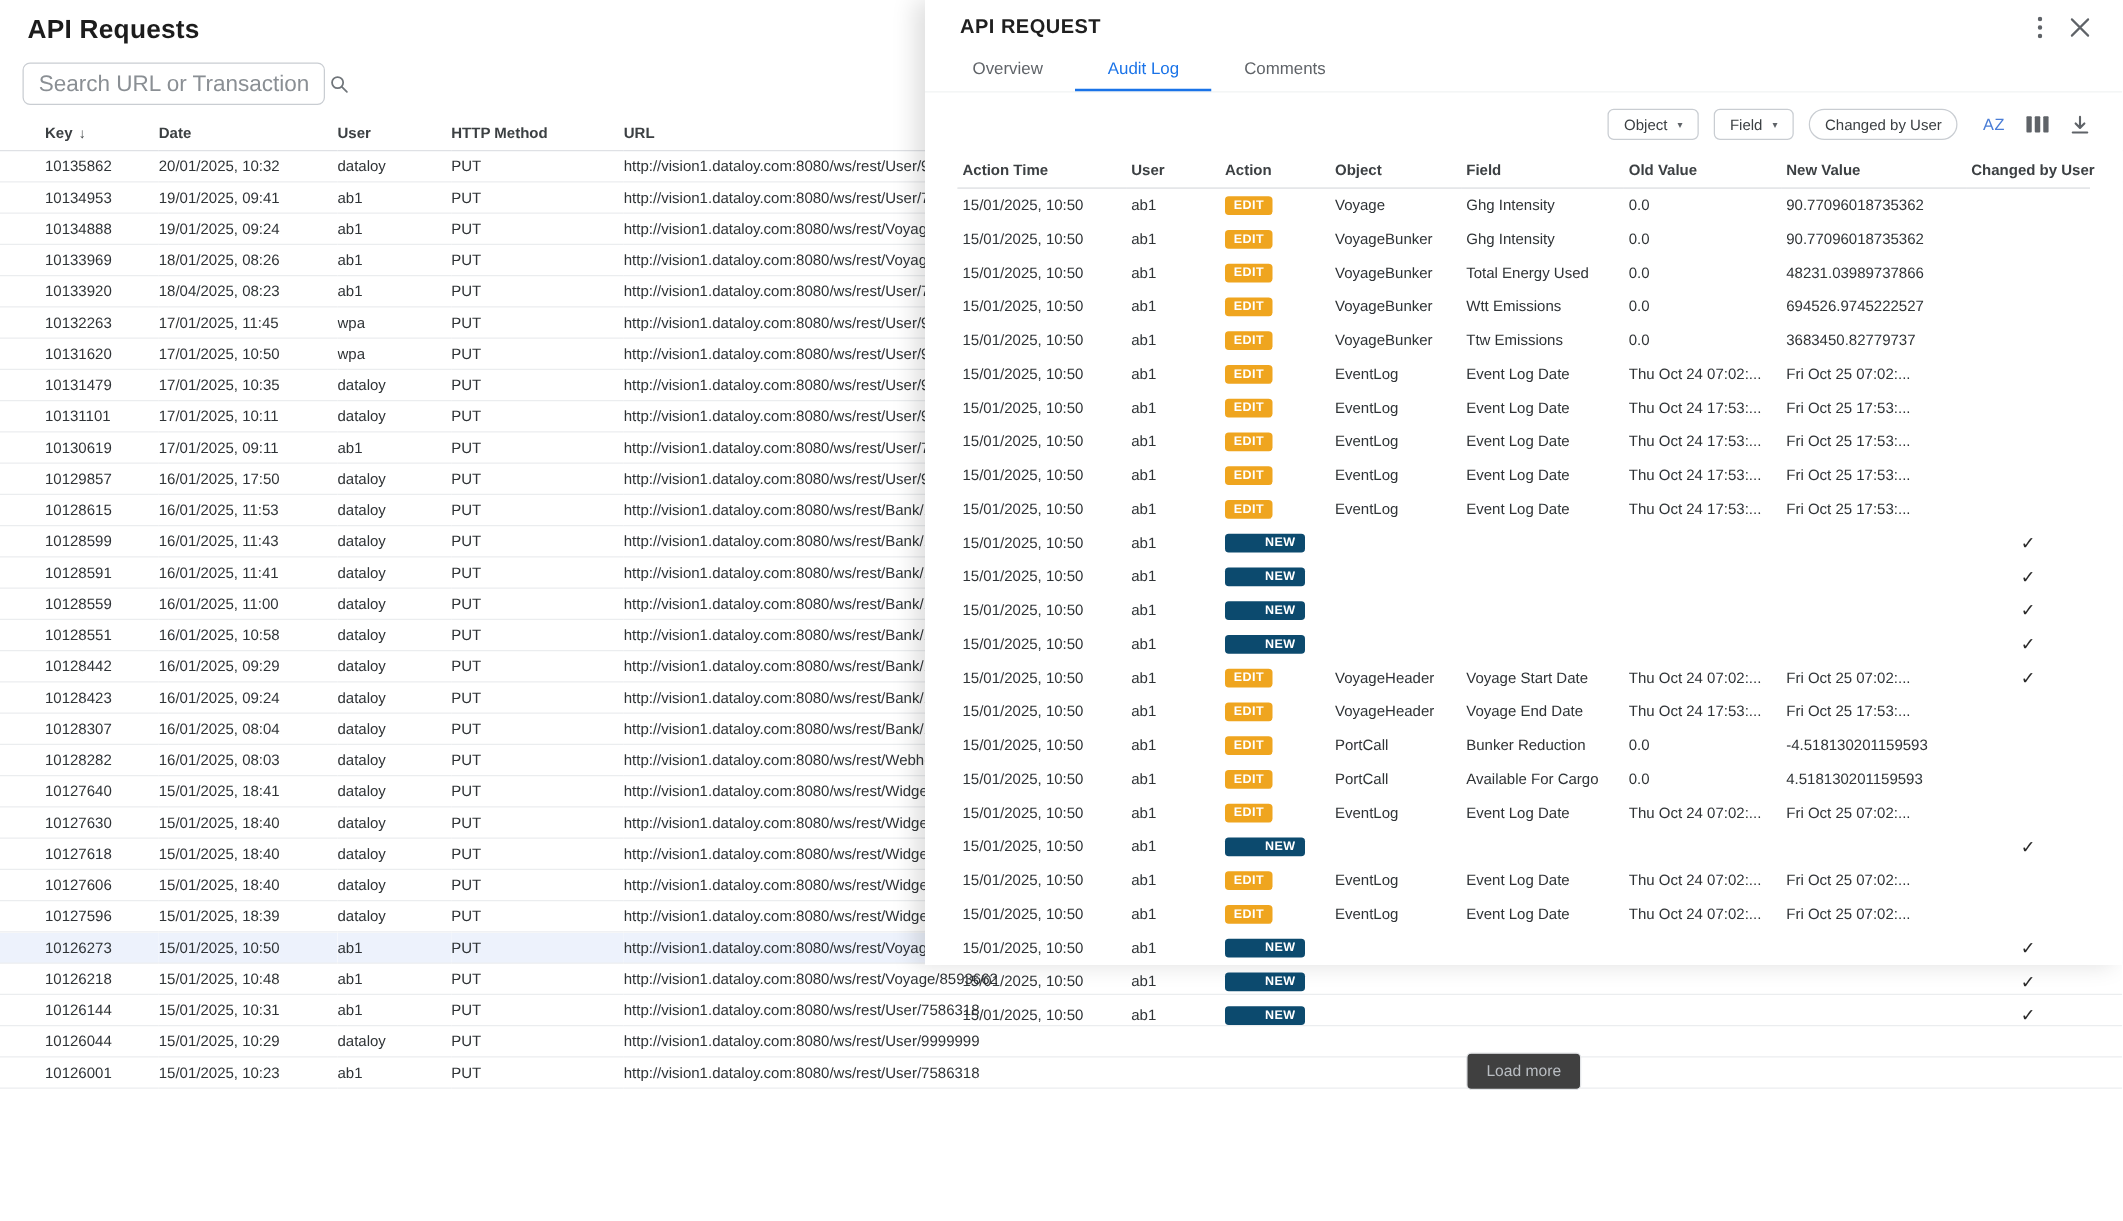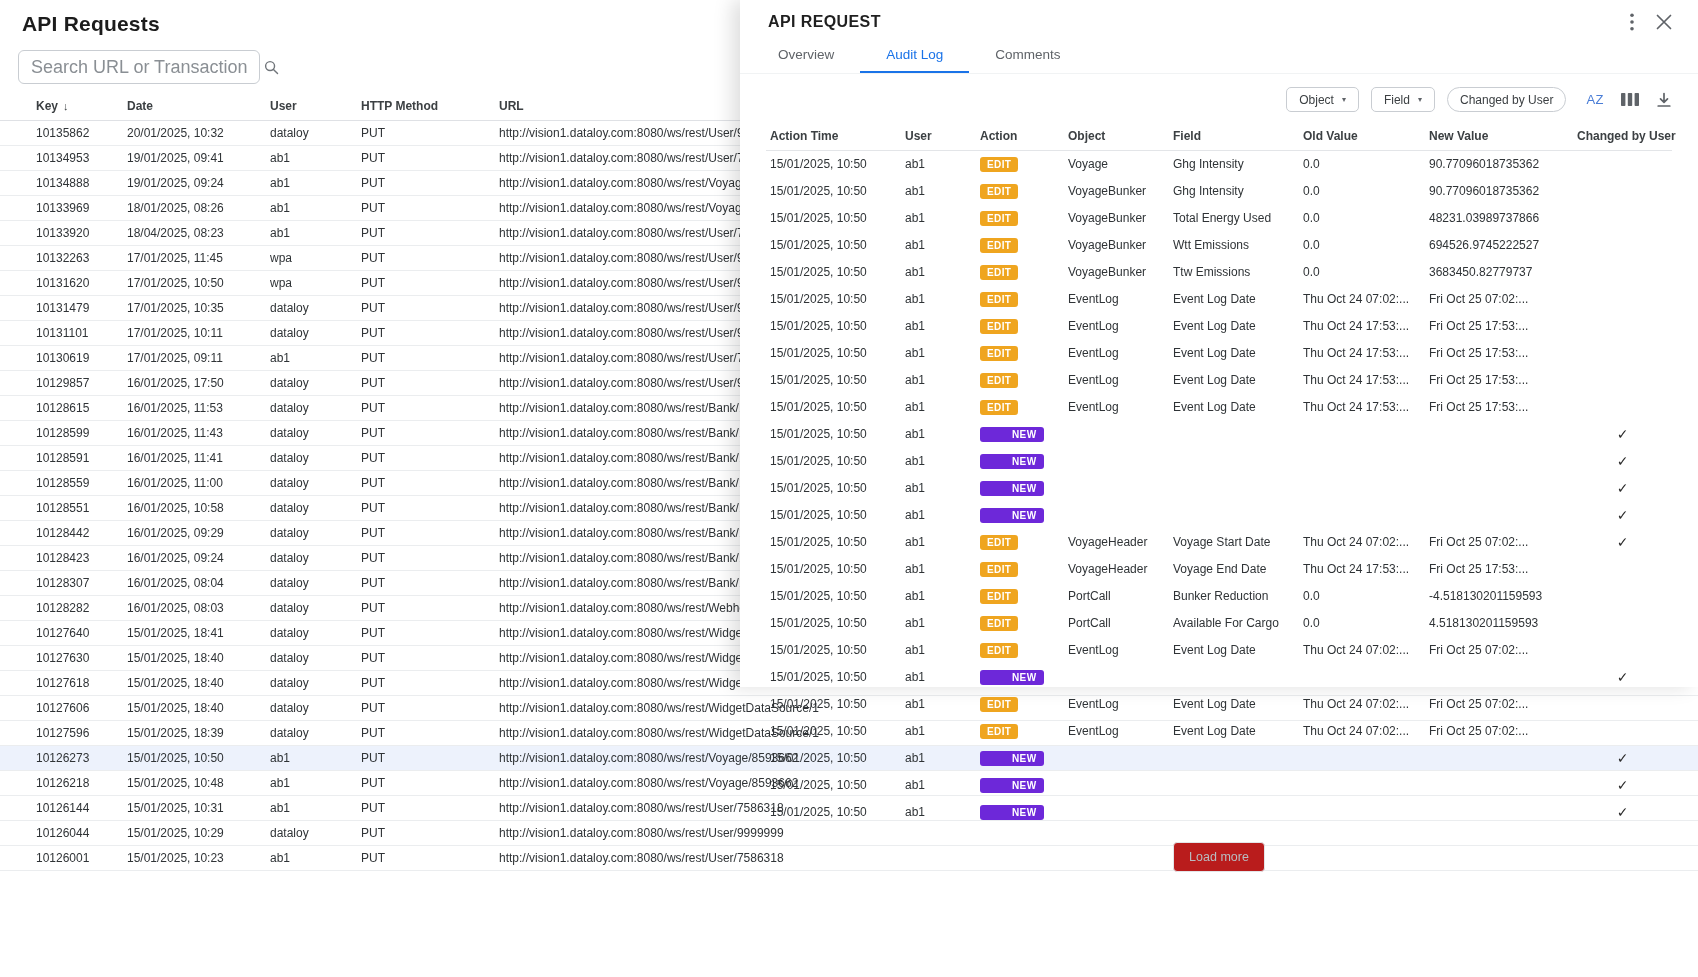--- a/index.html
+++ b/index.html
@@ -16,44 +16,44 @@
   .requests-table { width: 100%; border-collapse: collapse; table-layout: fixed; font-size: 12px; }
   .requests-table th { text-align: left; font-weight: bold; color: #3c4043; padding: 7px 8px 7px 0; border-bottom: 1px solid #dfe1e5; white-space: nowrap; }
   .requests-table td { padding: 4px 8px 4px 0; border-bottom: 1px solid #ebedef; white-space: nowrap; overflow: hidden; color: #2f3336; height: 25px; }
   .requests-table th:first-child, .requests-table td:first-child { padding-left: 36px; }
   .sort-arrow { font-size: 11px; margin-left: 5px; color: #3c4043; }
   .date-orange { color: #e87b2a; }
   .date-blue { color: #4285f4; }
   tr.selected td { background: #edf2fc; }
 
   
-  .drawer { position: absolute; top: 0; left: 740px; width: 958px; height: 687px; background: #fff; box-shadow: -8px 0 18px rgba(0,0,0,.13); }
+  .drawer { position: absolute; top: 0; left: 740px; width: 958px; height: 772px; background: #fff; box-shadow: -8px 0 18px rgba(0,0,0,.13); }
   .drawer-header { display: flex; align-items: center; padding: 13px 26px 5px 28px; }
   .drawer-title { font-size: 16px; font-weight: bold; letter-spacing: .4px; color: #1f1f1f; }
   .header-icons { margin-left: auto; display: flex; align-items: center; gap: 22px; }
   .icon-btn { display: flex; align-items: center; cursor: pointer; }
   .tabs { display: flex; padding: 0 12px; border-bottom: 1px solid #f1f3f4; }
   .tab { padding: 11px 26px 9px; font-size: 13.5px; color: #5f6368; border-bottom: 2px solid transparent; cursor: pointer; white-space: nowrap; }
   .tab.active { color: #1a73e8; border-bottom-color: #1a73e8; }
   .filter-bar { display: flex; justify-content: flex-end; align-items: center; gap: 12px; padding: 13px 26px 10px; }
   .chip { display: flex; align-items: center; gap: 8px; height: 25px; padding: 0 12px; border: 1px solid #c9cdd2; border-radius: 5px; font-size: 12px; color: #3c4043; background: #fff; cursor: pointer; font-family: inherit; white-space: nowrap; }
   .chip.pill { border-radius: 14px; }
   .caret { font-size: 8px; color: #5f6368; }
   .tool-icons { display: flex; align-items: center; gap: 17px; margin-left: 8px; }
   .az-icon { font-size: 13px; font-weight: normal; color: #4a7dd6; letter-spacing: .5px; cursor: pointer; }
   .audit-table { width: 906px; margin: 0 26px; border-collapse: collapse; table-layout: fixed; font-size: 12px; }
   .audit-table th { text-align: left; font-weight: bold; color: #3c4043; padding: 7px 4px; border-bottom: 1px solid #e3e5e8; white-space: nowrap; margin-top: 36px; }
   .audit-table td { padding: 5px 4px; white-space: nowrap; overflow: hidden; color: #2f3336; height: 27px; }
   .badge { display: inline-block; padding: 2px 7px; border-radius: 3px; font-size: 10px; font-weight: bold; color: #fff; letter-spacing: .4px; }
   .badge-edit { background: #efa51f; }
-  .badge-new { background: #6d28d9; padding-left: 32px; }
+  .badge-new { background: #0c4a6e; padding-left: 32px; }
   .c-check { text-align: center; }
   .check { font-size: 14px; color: #2b2b2b; }
   .load-more-wrap { display: flex; justify-content: center; margin-top: 16px; }
-  .load-more { border: 1px solid #e3e5e8; background: #b91c1c; color: #b9bdc2; font-size: 12.5px; padding: 7px 15px; border-radius: 4px; font-family: inherit; cursor: pointer; }
+  .load-more { border: 1px solid #e3e5e8; background: #404040; color: #b9bdc2; font-size: 12.5px; padding: 7px 15px; border-radius: 4px; font-family: inherit; cursor: pointer; }
 </style>
 </head>
 <body>
 
 <div class="screen">
 
   <section class="left-panel">
     <h1 class="page-title">API Requests</h1>
 
     <div class="search-box">

